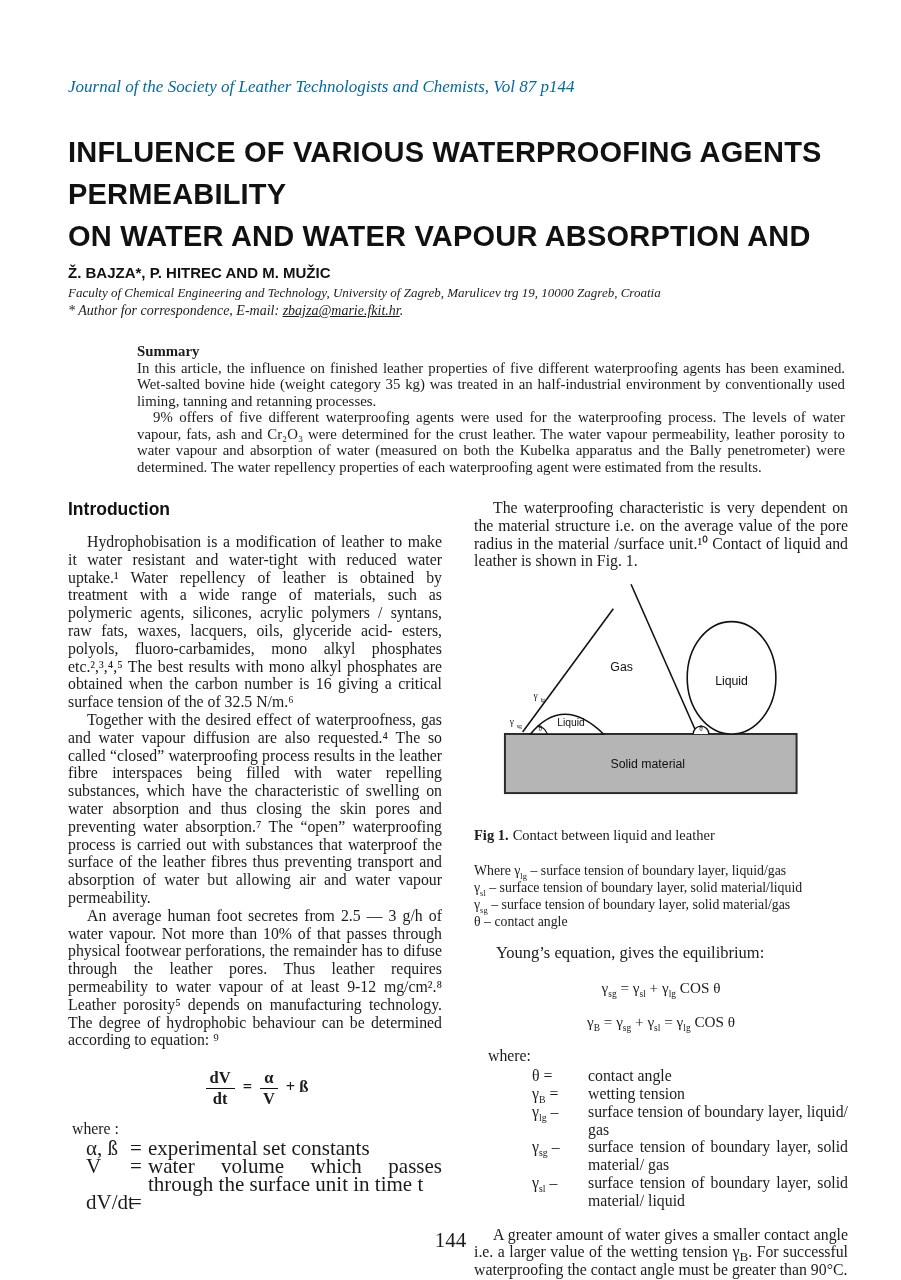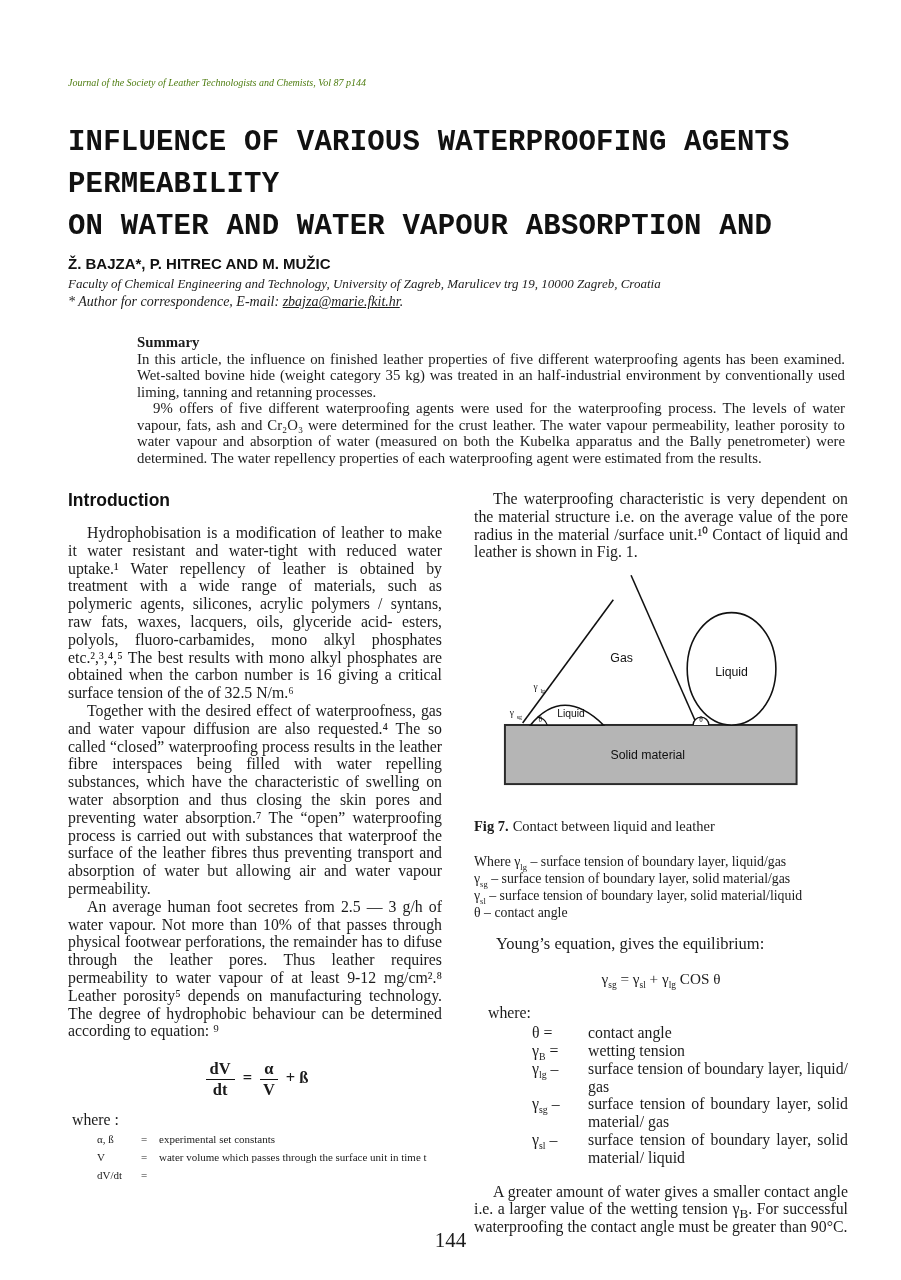--- a/index.html
+++ b/index.html
@@ -1,20 +1,20 @@
 <!DOCTYPE html>
 <html><head>
 <meta charset="utf-8">
 <style>
   html,body{margin:0;padding:0;background:#ffffff;}
   body{width:901px;height:1280px;position:relative;overflow:hidden;color:#1b1b1b;
        font-family:"Liberation Serif",serif;}
   .content{padding-left:68px;width:780px;}
-  .journal-line{padding-top:77px;font-style:italic;font-size:10px;color:#4d7c0f;}
-  .title{margin:34px 0 0;font-family:Liberation Mono, monospace;font-weight:700;
+  .journal-line{padding-top:77px;font-style:italic;font-size:17px;color:#0369a1;}
+  .title{margin:34px 0 0;font-family:Liberation Sans, sans-serif;font-weight:700;
          font-size:29px;line-height:42px;color:#111;letter-spacing:0.2px;}
   .authors{margin-top:7px;font-family:"Liberation Sans",sans-serif;font-weight:700;
            font-size:15px;color:#111;}
   .affiliation{margin-top:4px;font-style:italic;font-size:13px;}
   .correspondence{margin-top:2px;font-style:italic;font-size:14px;}
   .email{color:#1b1b1b;text-decoration:underline;cursor:pointer;}
   .summary{margin:24px 0 0 69px;width:708px;font-size:14.8px;line-height:16.5px;}
   .summary-heading{font-weight:700;font-size:14.8px;}
   .summary p{margin:0;text-align:justify;}
   .summary p.ind{text-indent:16px;}
@@ -23,22 +23,22 @@
   h2.sec{margin:0 0 13px;font-family:"Liberation Sans",sans-serif;font-weight:700;
          font-size:17.5px;color:#111;}
   .body{margin:0;font-size:15.8px;line-height:17.8px;text-align:justify;}
   .body.ind{text-indent:19px;}
   .equation{margin:20px 0 12px;text-align:center;font-size:16.5px;font-weight:700;}
   .frac{display:inline-flex;flex-direction:column;vertical-align:middle;text-align:center;
         margin:0 4px;line-height:1.1;}
   .frac .num{border-bottom:1.5px solid #111;padding:0 4px 1px;}
   .frac .den{padding-top:1px;}
   .where-label{margin:10px 0 2px 4px;font-size:15.8px;}
-  .deflist{margin-left:29px;display:grid;grid-template-columns:44px 18px 1fr;
-           font-size:11px;line-height:17.8px;}
+  .deflist{margin-left:18px;display:grid;grid-template-columns:44px 18px 1fr;
+           font-size:21px;line-height:17.8px;}
   .deflist .def{text-align:justify;}
   .fig-svg{display:block;margin:6px 0 0 26px;}
   .caption{margin:6px 0 0;font-size:14.5px;}
   .caption b{margin-right:4px;}
   .figlegend{margin-top:18px;font-size:13.8px;line-height:17px;}
   .figlegend sub,.term2 sub{font-size:0.62em;}
   .young{margin:13px 0 0;font-size:16.5px;text-indent:22px;}
   .yeq{margin:16px 0 0;text-align:center;font-size:15.2px;}
   .yeq sub{font-size:0.62em;}
   .where-label2{margin:16px 0 2px 14px;font-size:15.8px;}
@@ -126,34 +126,37 @@
         <text x="150" y="195" text-anchor="middle" font-family="Liberation Sans, sans-serif" font-size="12.5" fill="#111">Solid material</text>
         <text x="34" y="125" font-size="9.5" fill="#111">γ</text>
         <text x="41" y="128" font-size="6" fill="#111">lg</text>
         <text x="10" y="151" font-size="9.5" fill="#111">γ</text>
         <text x="17" y="154" font-size="6" fill="#111">sg</text>
         <text x="39" y="157" font-size="7.5" fill="#111">θ</text>
         <text x="204" y="157" text-anchor="middle" font-size="7.5" fill="#111">θ</text>
       </svg>
 
       <div class="caption">
-        <b>Fig 7.</b><span>Contact between liquid and leather</span>
+        <b>Fig 1.</b><span>Contact between liquid and leather</span>
       </div>
 
       <div class="figlegend">
         <div><span>Where </span><span>γ</span><sub>lg</sub><span> –  surface tension of boundary layer, liquid/gas</span></div>
+        <div><span></span><span>γ</span><sub>sl</sub><span> –  surface tension of boundary layer, solid material/liquid</span></div>
         <div><span></span><span>γ</span><sub>sg</sub><span> – surface tension of boundary layer, solid material/gas</span></div>
-        <div><span></span><span>γ</span><sub>sl</sub><span> –  surface tension of boundary layer, solid material/liquid</span></div>
         <div><span></span><span>θ</span><sub></sub><span> – contact angle</span></div>
       </div>
 
       <p class="young">Young’s equation, gives the equilibrium:</p>
 
       <div class="yeq">
         <span>γ</span><sub>sg</sub><span> = </span><span>γ</span><sub>sl</sub><span> + </span><span>γ</span><sub>lg</sub><span> COS θ</span>
+      </div>
+      <div class="yeq">
+        <span>γ</span><sub>B</sub><span> = </span><span>γ</span><sub>sg</sub><span> + </span><span>γ</span><sub>sl</sub><span> = </span><span>γ</span><sub>lg</sub><span> COS θ</span>
       </div>
 
       <div class="where-label2">where:</div>
       <div class="deflist2">
         <span class="term2"><span>θ</span><sub></sub><span> =</span></span>
           <span class="def">contact angle</span>
         <span class="term2"><span>γ</span><sub>B</sub><span> =</span></span>
           <span class="def">wetting tension</span>
         <span class="term2"><span>γ</span><sub>lg</sub><span> –</span></span>
           <span class="def">surface tension of boundary layer, liquid/ gas</span>

